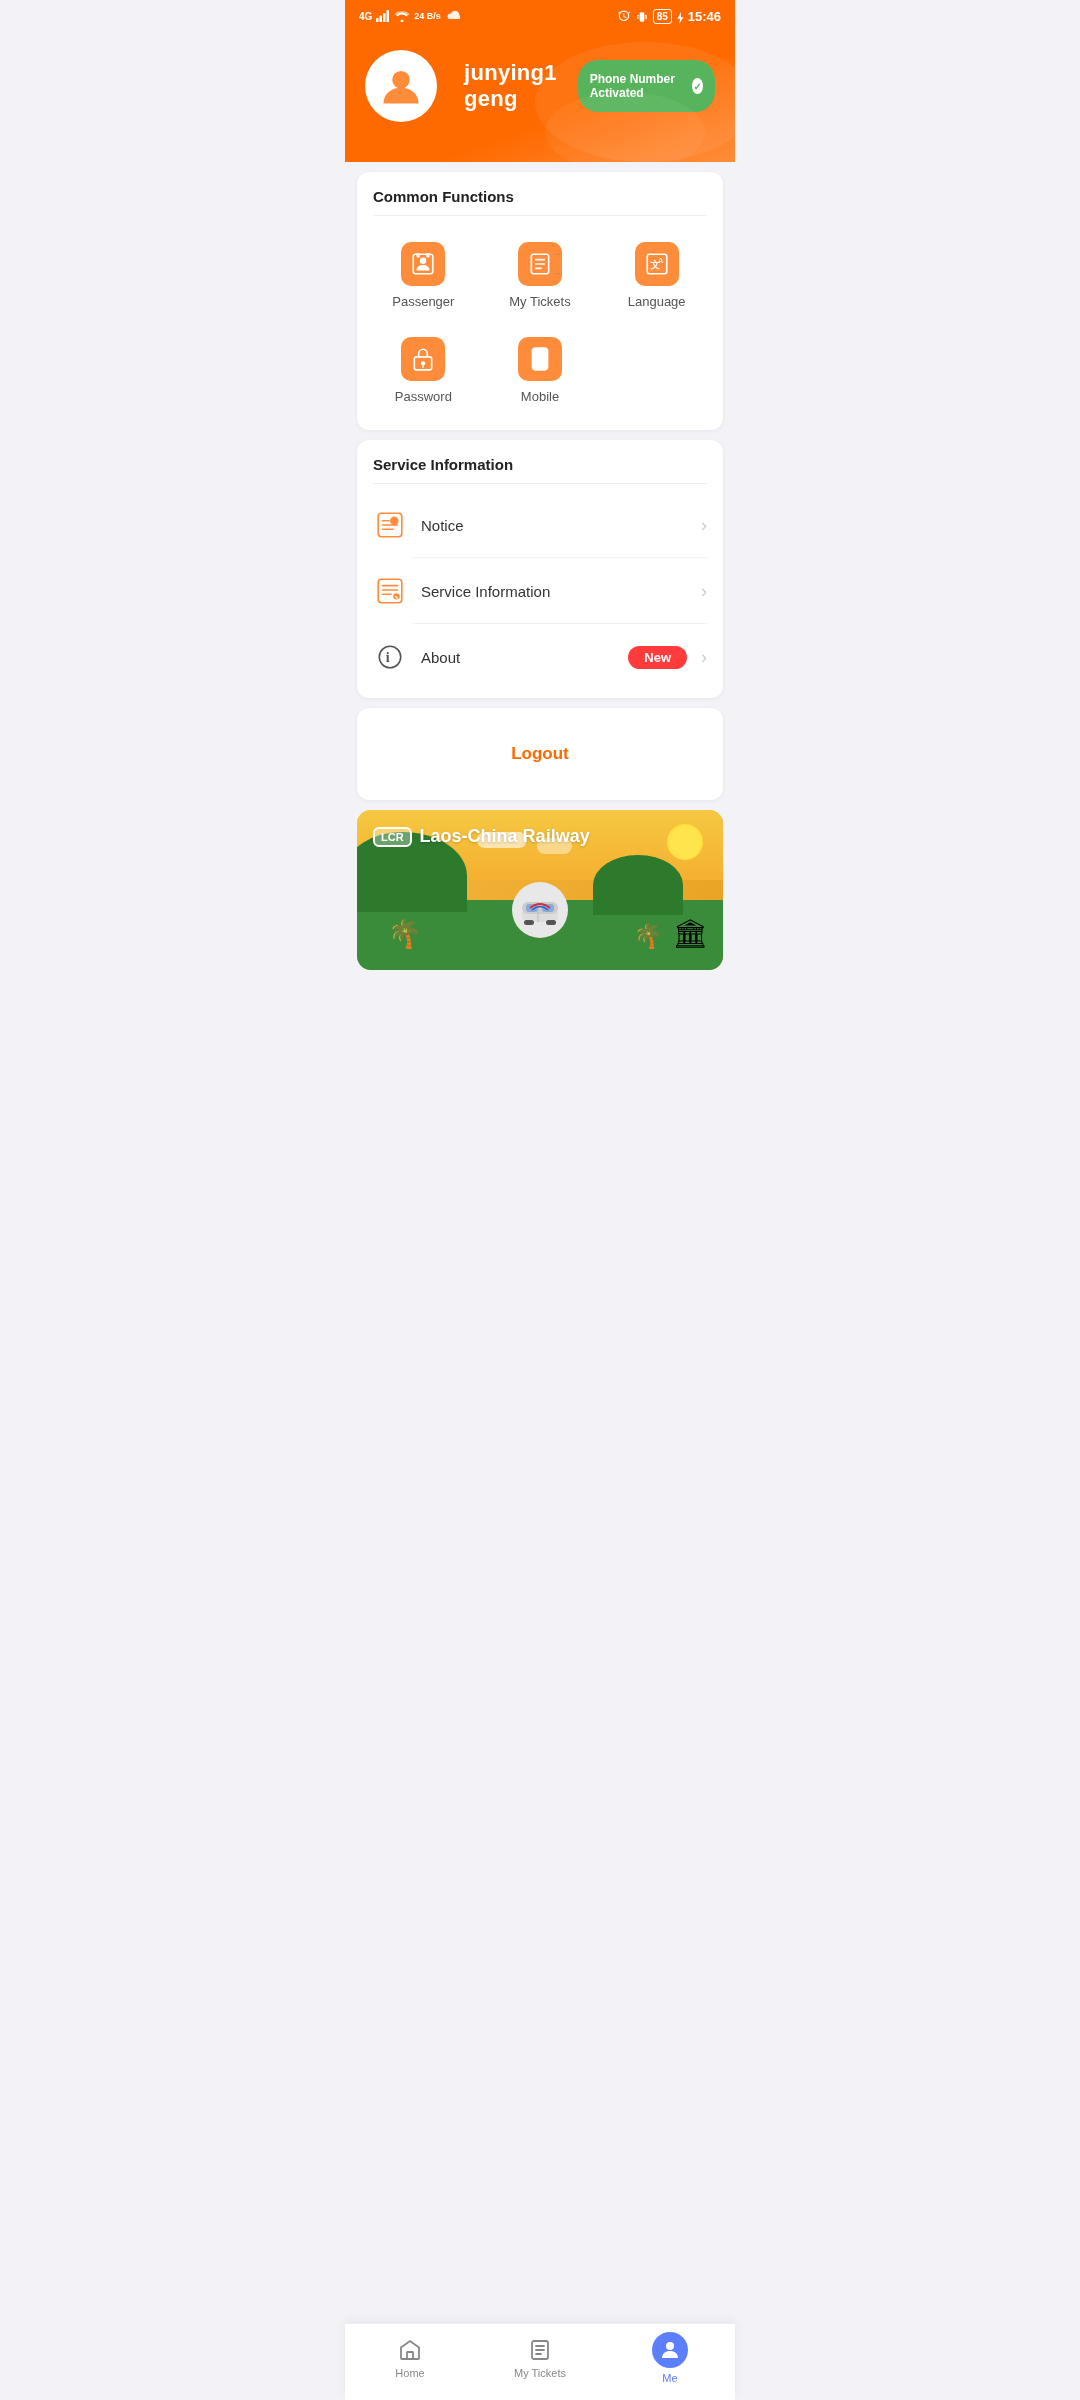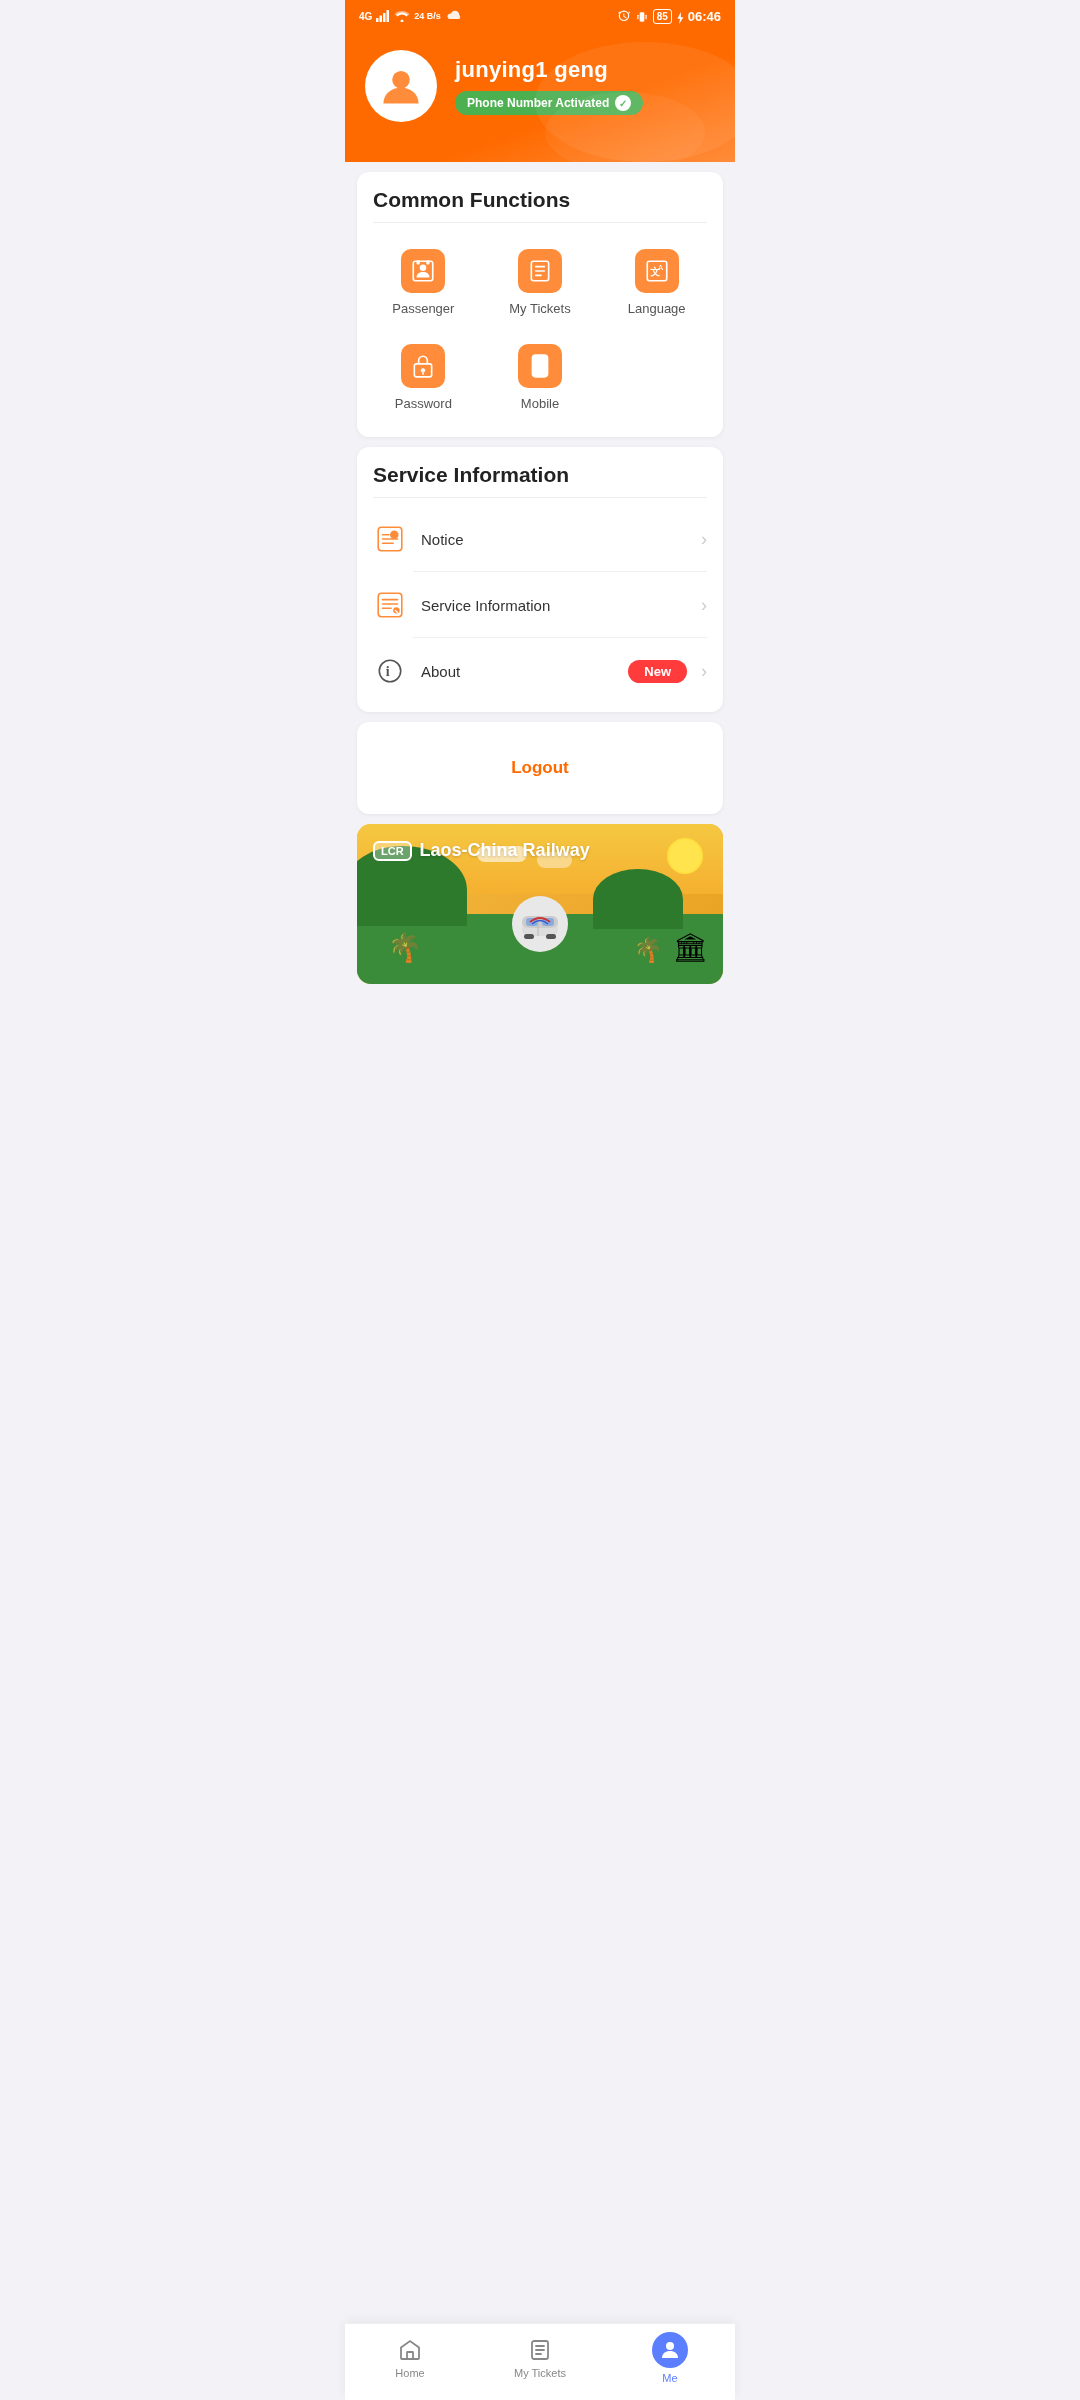--- a/index.html
+++ b/index.html
@@ -70,22 +70,23 @@
       align-items: center;
       justify-content: center;
       flex-shrink: 0;
     }
     .avatar svg {
       width: 44px;
       height: 44px;
     }
     .user-info {
       display: flex;
-      flex-direction: column;
+      flex-direction: row;
       gap: 8px;
+      margin-left: 9px;
     }
     .username {
       color: white;
       font-size: 22px;
       font-weight: 700;
       letter-spacing: 0.3px;
     }
     .phone-badge {
       display: inline-flex;
       align-items: center;
@@ -116,21 +117,21 @@
     
     .card {
       background: white;
       border-radius: 12px;
       margin: 10px 12px;
       overflow: hidden;
       box-shadow: 0 1px 4px rgba(0,0,0,0.06);
     }
 
     .section-title {
-      font-size: 21px;
+      font-size: 15px;
       font-weight: 600;
       color: #222;
       padding: 16px 16px 10px 16px;
     }
 
     .divider {
       height: 1px;
       background: #eee;
       margin: 0 16px;
     }
@@ -450,21 +451,21 @@
       <rect x="8" y="4" width="8" height="16" rx="2"></rect>
       <rect x="4" y="8" width="2" height="8" rx="1"></rect>
       <rect x="18" y="8" width="2" height="8" rx="1"></rect>
     </svg>
     <span style="display:inline-flex;align-items:center;gap:2px;border:1.5px solid white;border-radius:3px;padding:1px 3px;font-size:10px;">
       <span>85</span>
     </span>
     <svg width="8" height="12" viewBox="0 0 8 14" fill="white">
       <path d="M5 0L1 8h3l-1 6 5-8H5L5 0z"></path>
     </svg>
-    <span style="font-size:13px;font-weight:700;">06:46</span>
+    <span style="font-size:13px;font-weight:700;">15:46</span>
   </div>
 </div>
 
 <div class="header">
   <div class="avatar">
     <svg viewBox="0 0 50 50" fill="#ff8c3a">
       <circle cx="25" cy="18" r="10" fill="#ff8c3a"></circle>
       <path d="M5 45c0-11 9-18 20-18s20 7 20 18" fill="#ff8c3a"></path>
     </svg>
   </div>

